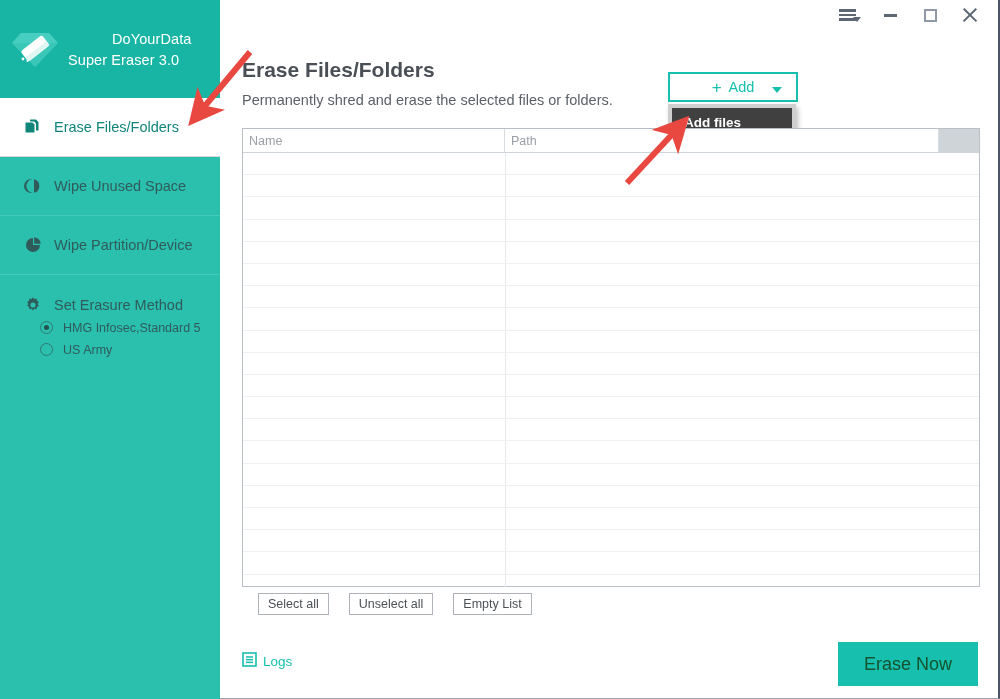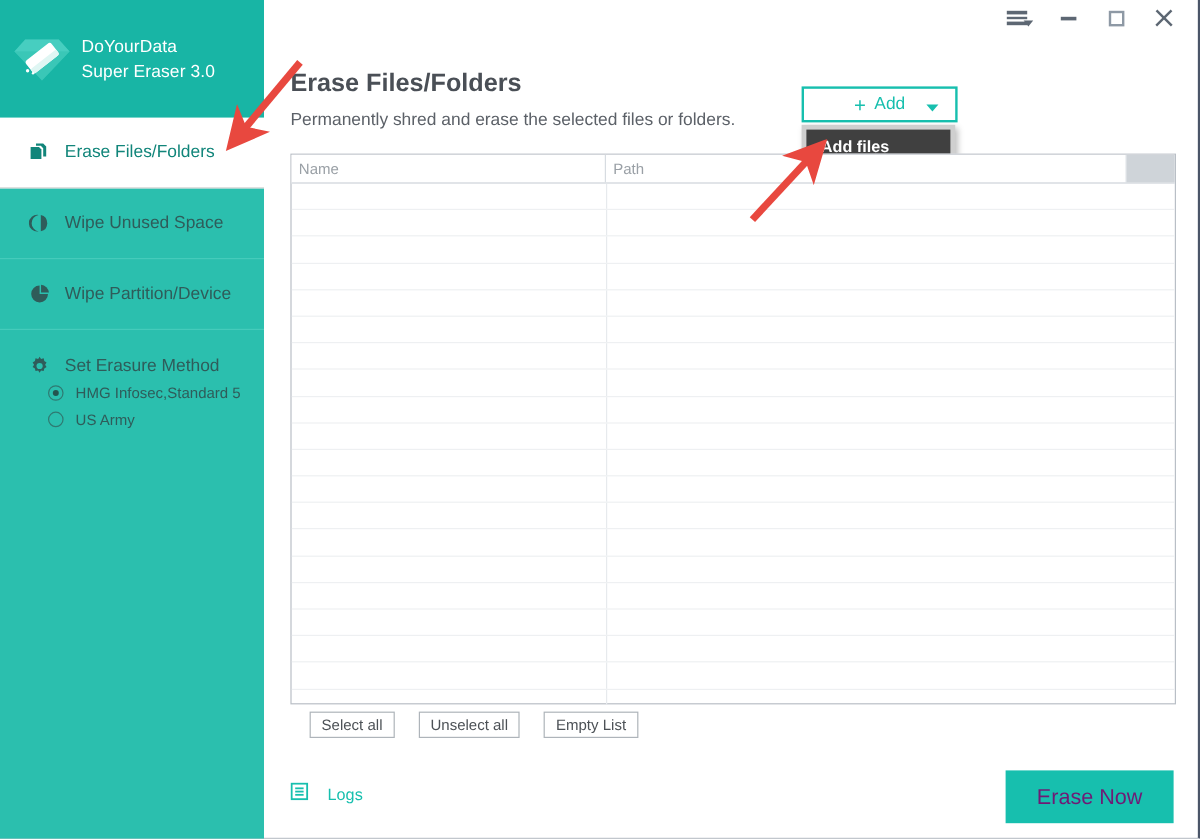--- a/index.html
+++ b/index.html
@@ -70,21 +70,21 @@
     width: 54px; height: 52px; flex: 0 0 54px;
     position: relative;
   }
   .brand-text {
     margin-left: 6px;
     color: #ffffff;
     font-size: 14.5px;
     line-height: 20px;
     letter-spacing: .1px;
   }
-  .brand-text div:first-child { margin-bottom: 1px; }
+  .brand-text div:first-child { margin-bottom: 1px; margin-left: 44px; }
 
   .nav-item {
     position: relative;
     height: 59px;
     display: flex; align-items: center;
     padding-left: 20px;
     color: #2f5c5a;
     font-size: 14.5px;
     cursor: pointer;
     border-bottom: 1px solid #45cbbb;
@@ -220,26 +220,26 @@
     font-size: 12.5px; color: #4c5156;
     display: flex; align-items: center;
     margin-right: 4px; cursor: pointer; margin-left: 16px;
   }
 
   
   .logs {
     position: absolute; left: 22px; top: 622px;
     display: flex; align-items: center; cursor: pointer;
   }
-  .logs-label { color: #17bfae; font-size: 13.5px; margin-left: 16px; }
+  .logs-label { color: #17bfae; font-size: 13.5px; margin-left: 6px; }
 
   .erase-now {
     position: absolute; left: 618px; top: 612px;
     width: 140px; height: 44px;
-    background: #17bfae; color: #701a75;
+    background: #17bfae; color: #14532d;
     display: flex; align-items: center; justify-content: center;
     font-size: 18px; cursor: pointer;
   }
 
   
   .arrow { position: absolute; pointer-events: none; }
 </style>
 </head>
 <body>
 

